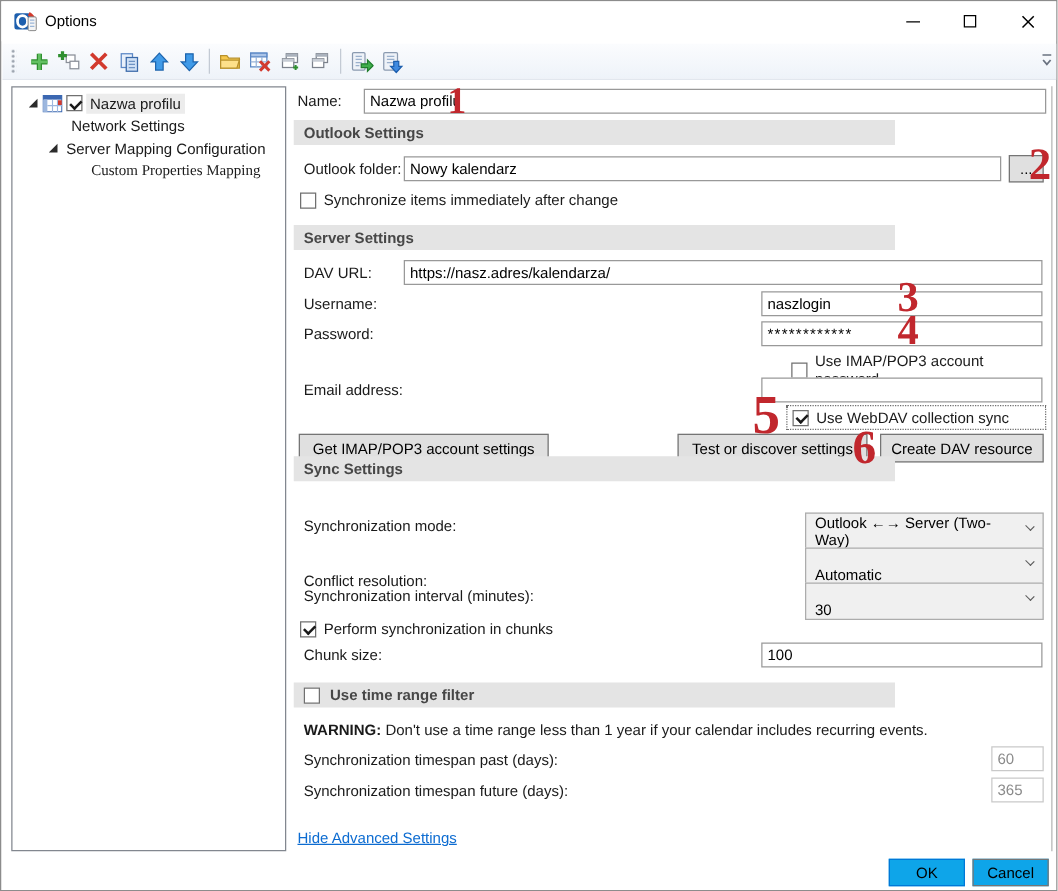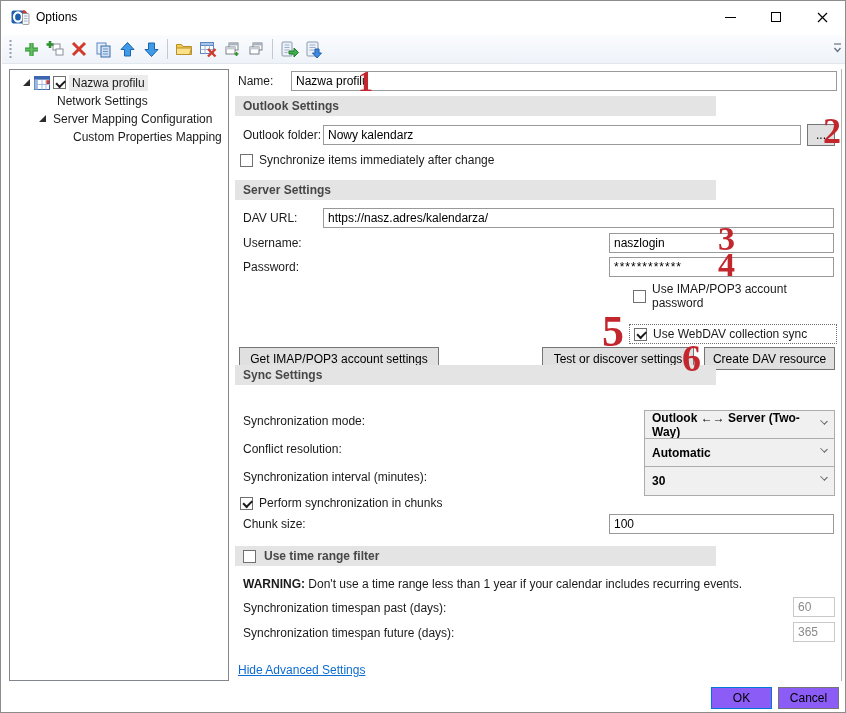--- a/index.html
+++ b/index.html
@@ -52,35 +52,35 @@
   .main { position:absolute; left:234px; top:68px; width:607px; height:612px; border-right:1px solid #b5b5b5; }
   .row { position:absolute; display:flex; align-items:center; }
   .sec-header {
     position:absolute; left:0; width:481px; height:20px; background:#e4e4e4;
     display:flex; align-items:center; padding-left:8px; font-weight:bold; color:#474747;
   }
   .txt { height:20px; border:1px solid #999999; background:#fff; font:12px "Liberation Sans","DejaVu Sans",sans-serif; padding:0 4px; color:#000; }
   .txt:disabled, .txt.disabled { border-color:#c9c9c9; color:#8a8a8a; background:#fff; }
   .dd {
     position:absolute; height:30px; background:#f0f0f0; border:1px solid #acacac;
-    display:flex; align-items:center; padding:0 22px 0 7px; color:#000; cursor:default;font-weight:bold;
+    display:flex; align-items:flex-end; padding:0 22px 0 7px; color:#000; cursor:default;
   }
   .dd-chev { position:absolute; right:7px; top:7px; width:6px; height:6px;
     border-right:1px solid #5a5a5a; border-bottom:1px solid #5a5a5a; transform:rotate(45deg) scale(1,0.8); }
   .btn {
     background:#e0e0e0; border:1px solid #757575; height:23px;
     display:flex; align-items:center; justify-content:center;
     font:12px "Liberation Sans","DejaVu Sans",sans-serif; color:#000; cursor:default;
   }
   .dotted-focus { border:1px dotted #6f6f6f; display:flex; align-items:center; gap:6px; padding:2px 4px; }
   .link { color:#0d6cd1; text-decoration:underline; cursor:pointer; }
   .warn-bold { font-weight:bold; }
   
   .footer-btn { position:absolute; height:22px; display:flex; align-items:center; justify-content:center;
-    background:#8b5cf6; border:1px solid #757575; font-size:12px; cursor:default; }
+    background:#0ea5e9; border:1px solid #757575; font-size:12px; cursor:default; }
   .footer-btn.default { border:1px solid #0078d7; }
   
   .annot {
     position:absolute; color:#c1272d; font-family:"Liberation Serif","DejaVu Serif",serif;
     font-weight:bold; line-height:0.8; pointer-events:none; z-index:50;
   }
 </style>
 </head>
 <body>
 
@@ -216,21 +216,21 @@
       <span class="cb checked"></span>
       <span class="tree-label selected" style="margin-left:3px;">Nazwa profilu</span>
     </div>
     <div class="tree-row" style="padding-left:44px;">
       <span class="tree-label">Network Settings</span>
     </div>
     <div class="tree-row" style="padding-left:29px;">
       <span class="expander"></span>
       <span class="tree-label">Server Mapping Configuration</span>
     </div>
-    <div class="tree-row" style="padding-left:60px;">
+    <div class="tree-row" style="padding-left:60px;font-family:Liberation Serif, serif;">
       <span class="tree-label">Custom Properties Mapping</span>
     </div>
   </div>
 
   <div class="main">
 
     <div class="row" style="left:3px; top:1px; width:600px; height:21px;">
       <span style="width:53px;">Name:</span>
       <input class="txt" style="width: 546px;" value="Nazwa profilu">
     </div>
@@ -259,20 +259,24 @@
       <span style="width:366px;">Username:</span>
       <input class="txt" style="width: 225px;" value="naszlogin">
     </div>
     <div class="row" style="left:8px; top:187px; width:596px; height:21px;">
       <span style="width:366px;">Password:</span>
       <input class="txt" style="width: 225px; letter-spacing: 1px;" value="************">
     </div>
     <div class="row cb-row" style="left:398px; top:213px;">
       <span class="cb"></span>
       <span>Use IMAP/POP3 account password</span>
+    </div>
+    <div class="row" style="left:8px; top:232px; width:596px; height:21px;">
+      <span style="width:366px;">Email address:</span>
+      <input class="txt" style="width: 225px;" value="">
     </div>
     <div class="row" style="left:394px; top:255px;">
       <div class="dotted-focus" style="width:208px;">
         <span class="cb checked"></span>
         <span>Use WebDAV collection sync</span>
       </div>
     </div>
     <div class="row" style="left:4px; top:278px; width:600px; height:23px;">
       <button class="btn" style="width:200px;">Get IMAP/POP3 account settings</button>
       <button class="btn" style="width:152px; margin-left:103px;">Test or discover settings</button>
@@ -282,21 +286,21 @@
     <div class="sec-header" style="top:296px;">
       <span>Sync Settings</span>
     </div>
     <div class="row" style="left:8px; top:341px; width:596px; height:22px;">
       <span>Synchronization mode:</span>
     </div>
     <div class="dd" style="left:409px; top:341px; width:191px;">
       <span>Outlook ←→ Server (Two-Way)</span>
       <span class="dd-chev"></span>
     </div>
-    <div class="row" style="left:8px; top:369px; width:596px; height:22px;">
+    <div class="row" style="left:8px; top:385px; width:596px; height:22px;">
       <span>Conflict resolution:</span>
     </div>
     <div class="dd" style="left:409px; top:369px; width:191px;">
       <span>Automatic</span>
       <span class="dd-chev"></span>
     </div>
     <div class="row" style="left:8px; top:397px; width:596px; height:22px;">
       <span>Synchronization interval (minutes):</span>
     </div>
     <div class="dd" style="left:409px; top:397px; width:191px;">

